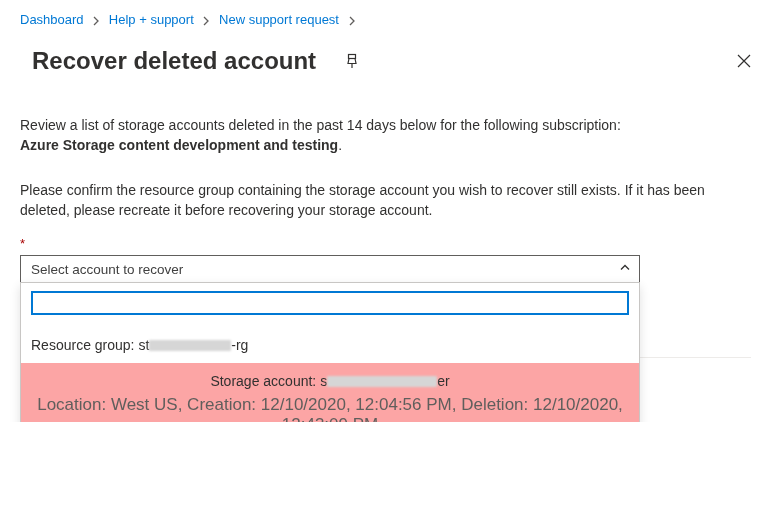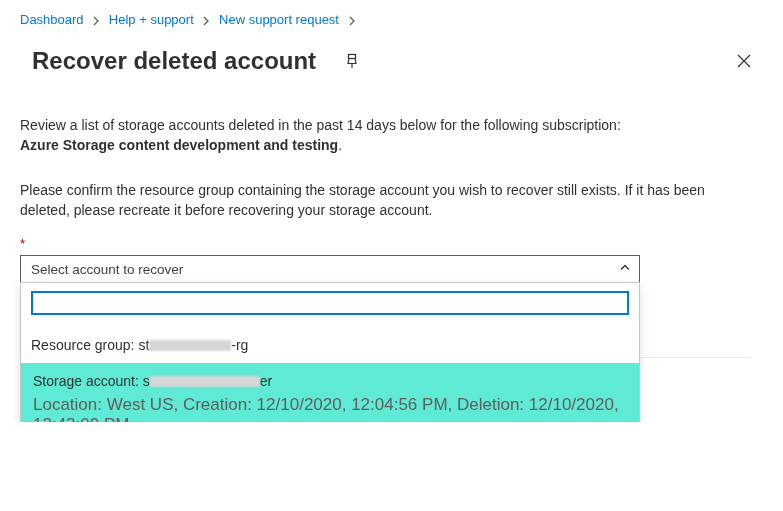--- a/index.html
+++ b/index.html
@@ -51,25 +51,26 @@
   .search-input {
     width: 100%;
     height: 24px;
     border: 2px solid #0078d4;
     outline: none;
     padding: 0 6px;
     font-size: 13px;
   }
   .group-label { margin-top: 22px; font-size: 14px; color: #323130;}
   .option {
-    background: #5eead4;
+    background: #fca5a5;
     margin: 10px -10px -14px -10px;
     padding: 10px 12px 12px 12px;
     position: relative;
     cursor: pointer;
+    text-align: center;
   }
   .option-title { color: #323130; margin-bottom: 6px; font-size: 14px;}
   .option-meta { color: #605e5c; font-size: 17px; }
   .cursor-icon {
     position: absolute; right: 62px; bottom: -2px; color:#000;
   }
   .footer {
     margin-top: 74px;
     border-top: 1px solid #edebe9;
     padding: 16px 0 18px 0;

